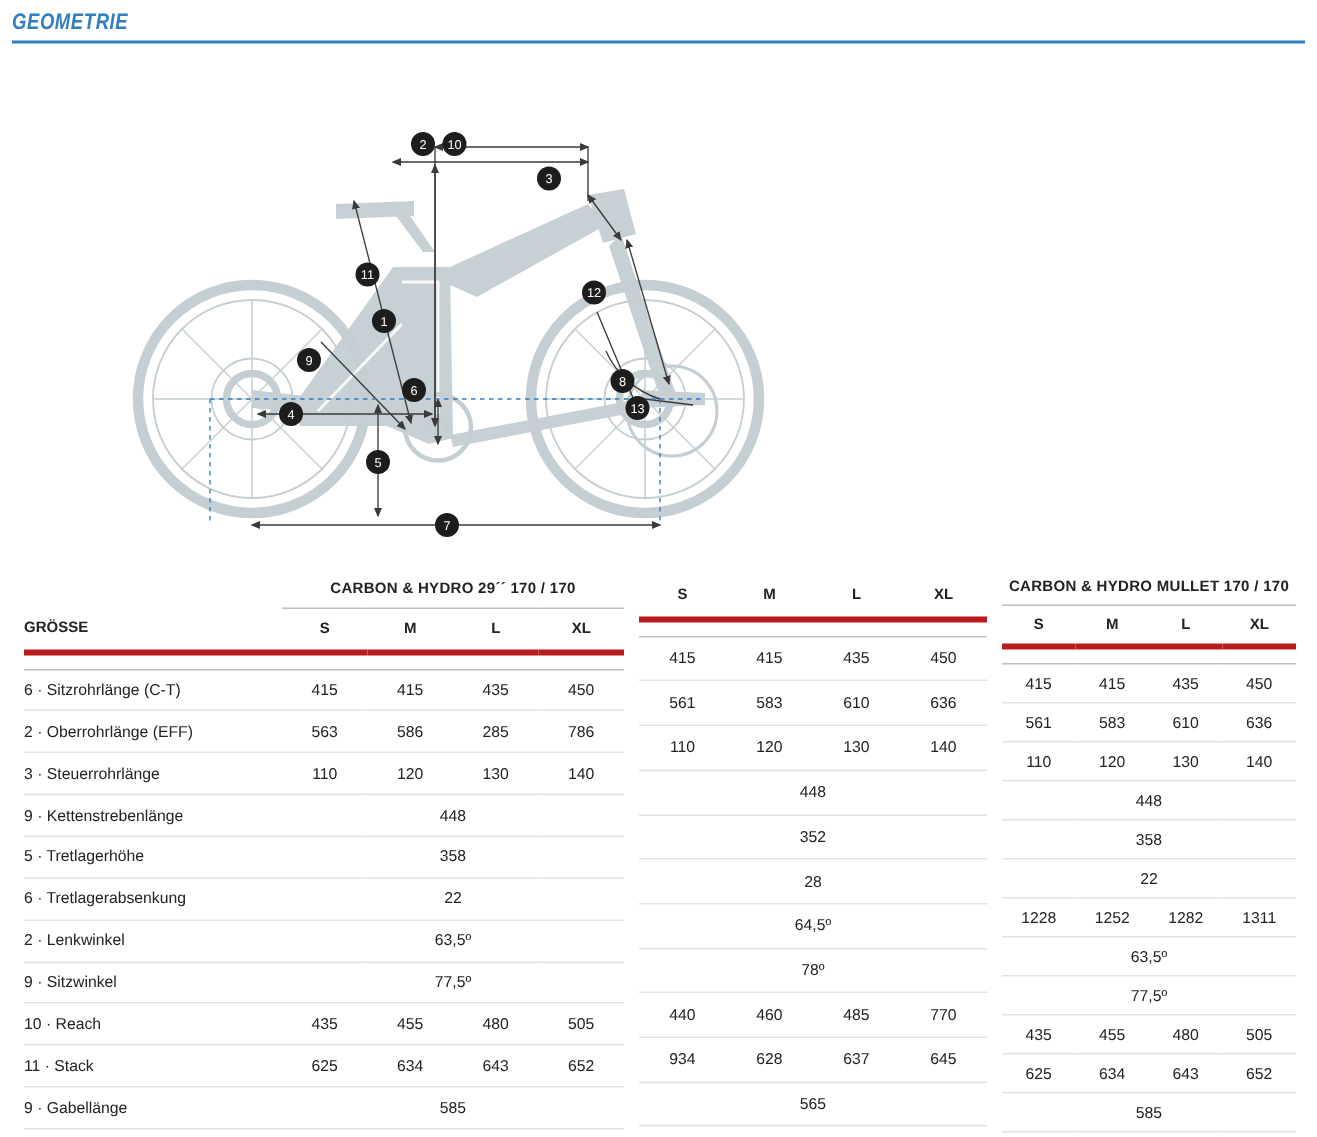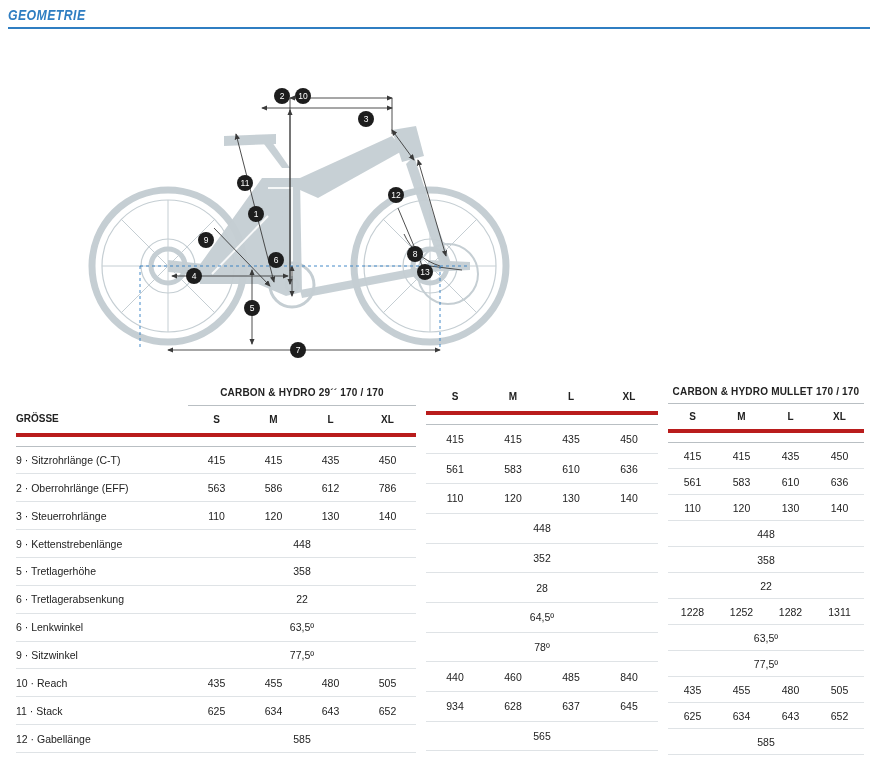--- a/index.html
+++ b/index.html
@@ -268,31 +268,31 @@
         <td class="val">S</td>
         <td class="val">M</td>
         <td class="val">L</td>
         <td class="val">XL</td>
       </tr>
       <tr class="spacer-row">
           <td colspan="5"></td>
         </tr>
 
       <tr class="data-row">
-          <td class="rowlabel">9 · Sitzrohrlänge (C-T)</td>
+          <td class="rowlabel">6 · Sitzrohrlänge (C-T)</td>
           <td class="val">415</td>
           <td class="val">415</td>
           <td class="val">435</td>
           <td class="val">450</td>
         </tr>
       <tr class="data-row">
           <td class="rowlabel">2 · Oberrohrlänge (EFF)</td>
           <td class="val">563</td>
           <td class="val">586</td>
-          <td class="val">612</td>
+          <td class="val">285</td>
           <td class="val">786</td>
         </tr>
       <tr class="data-row">
           <td class="rowlabel">3 · Steuerrohrlänge</td>
           <td class="val">110</td>
           <td class="val">120</td>
           <td class="val">130</td>
           <td class="val">140</td>
         </tr>
       <tr class="data-row">
@@ -301,21 +301,21 @@
         </tr>
       <tr class="data-row">
           <td class="rowlabel">5 · Tretlagerhöhe</td>
           <td class="val" colspan="4">358</td>
         </tr>
       <tr class="data-row">
           <td class="rowlabel">6 · Tretlagerabsenkung</td>
           <td class="val" colspan="4">22</td>
         </tr>
       <tr class="data-row">
-          <td class="rowlabel">6 · Lenkwinkel</td>
+          <td class="rowlabel">2 · Lenkwinkel</td>
           <td class="val" colspan="4">63,5º</td>
         </tr>
       <tr class="data-row">
           <td class="rowlabel">9 · Sitzwinkel</td>
           <td class="val" colspan="4">77,5º</td>
         </tr>
       <tr class="data-row">
           <td class="rowlabel">10 · Reach</td>
           <td class="val">435</td>
           <td class="val">455</td>
@@ -323,21 +323,21 @@
           <td class="val">505</td>
         </tr>
       <tr class="data-row">
           <td class="rowlabel">11 · Stack</td>
           <td class="val">625</td>
           <td class="val">634</td>
           <td class="val">643</td>
           <td class="val">652</td>
         </tr>
       <tr class="data-row">
-          <td class="rowlabel">12 · Gabellänge</td>
+          <td class="rowlabel">9 · Gabellänge</td>
           <td class="val" colspan="4">585</td>
         </tr>
       <tr class="data-row last">
           <td class="rowlabel">13 · Vorlauf</td>
           <td class="val" colspan="4">44</td>
         </tr>
     </tbody>
   </table>
 
   <table class="tbl-mid">
@@ -388,21 +388,21 @@
       <tr class="data-row">
           <td class="val" colspan="4">64,5º</td>
         </tr>
       <tr class="data-row">
           <td class="val" colspan="4">78º</td>
         </tr>
       <tr class="data-row">
           <td class="val">440</td>
           <td class="val">460</td>
           <td class="val">485</td>
-          <td class="val">840</td>
+          <td class="val">770</td>
         </tr>
       <tr class="data-row">
           <td class="val">934</td>
           <td class="val">628</td>
           <td class="val">637</td>
           <td class="val">645</td>
         </tr>
       <tr class="data-row">
           <td class="val" colspan="4">565</td>
         </tr>

